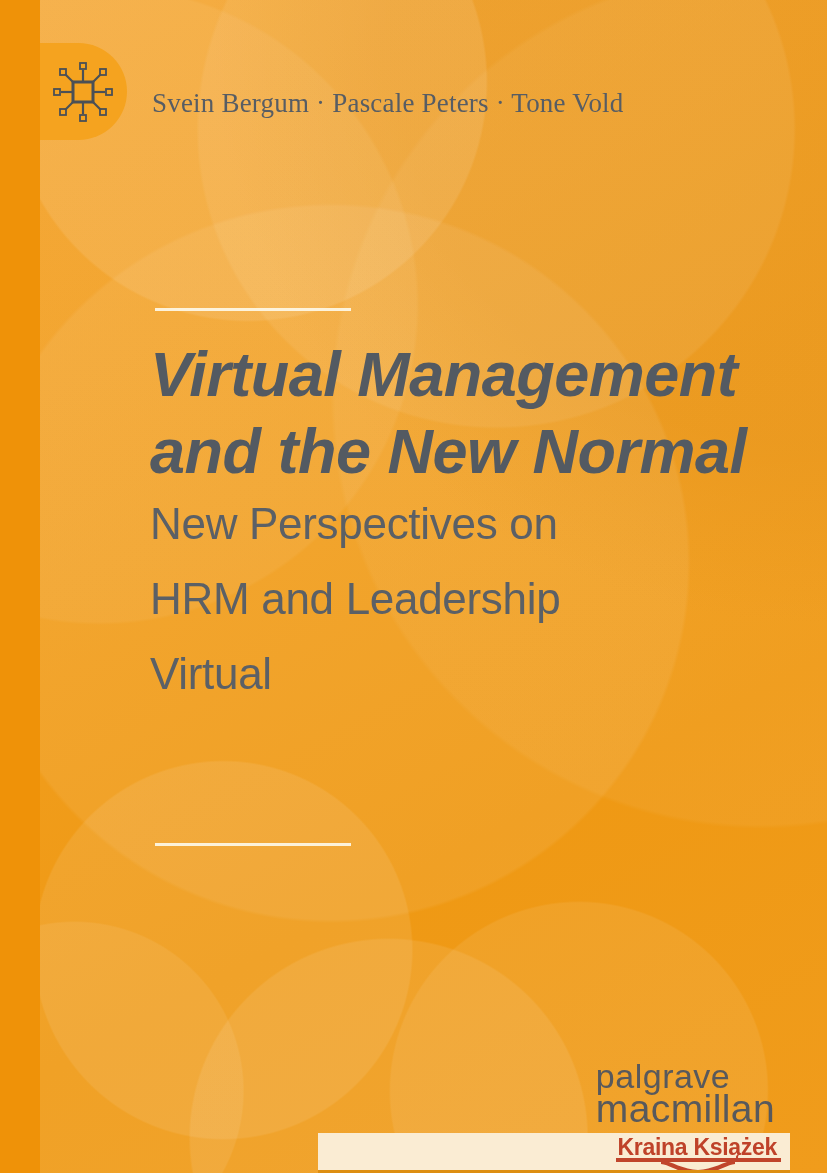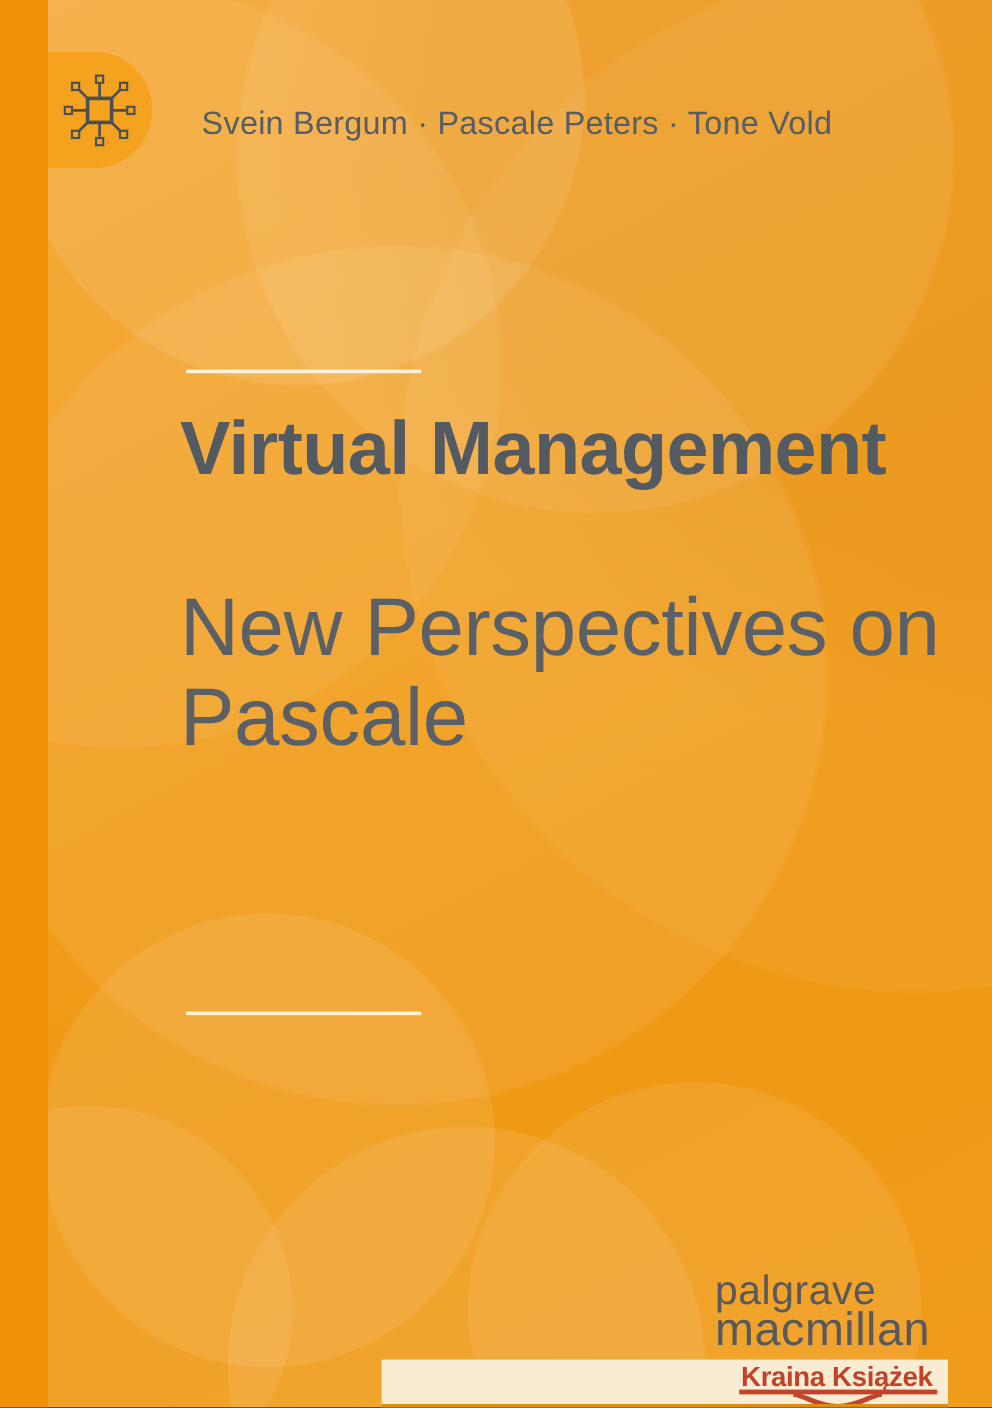--- a/index.html
+++ b/index.html
@@ -30,38 +30,38 @@
     background:#f5a31f;border-radius:0 49px 49px 0;
   }
   .logo-tab svg{position:absolute;left:11px;top:17px;}
 
   
   .edited-by{
     position:absolute;left:152px;top:52px;
     font-size:30px;font-style:italic;color:#5b6067;letter-spacing:0.2px;
   }
   .editors{
-    position:absolute;left:168px;top:88px;
-    font-size:27px;color:#575d64;letter-spacing:0.2px;
+    position:absolute;left:152px;top:88px;
+    font-size:27px;color:#575d64;letter-spacing:0.2px;font-family:Liberation Serif, serif;
   }
 
   
   .rule{position:absolute;left:155px;width:196px;height:3px;background:#fdf7e6;opacity:0.93;}
   .rule-top{top:308px;}
   .rule-bottom{top:843px;}
 
   
   .title{
     position:absolute;left:150px;top:336px;margin:0;
     font-size:63px;font-weight:700;line-height:77px;
-    color:#535a62;letter-spacing:-0.5px;
+    color:#535a62;letter-spacing:-0.5px;font-style:italic;
   }
   .subtitle{
     position:absolute;left:150px;top:486px;margin:0;
-    font-size:68px;font-weight:400;line-height:75px;
+    font-size:44px;font-weight:400;line-height:75px;
     color:#5b6066;letter-spacing:-0.3px;
   }
 
   
   .publisher{position:absolute;right:52px;top:1058px;text-align:left;color:#58595c;}
   .publisher .p1{font-size:34px;line-height:36px;letter-spacing:0.5px;}
   .publisher .p2{font-size:39px;line-height:30px;letter-spacing:0.4px;}
 
   
   .watermark-strip{
@@ -111,25 +111,27 @@
       </g>
     </svg>
   </div>
 
   <div class="editors">Svein Bergum · Pascale Peters · Tone Vold</div>
 
   <div class="rule rule-top"></div>
 
   <h1 class="title">
     <div>Virtual Management</div>
+    <div>and the New Normal</div>
   </h1>
 
   <h2 class="subtitle">
     <div>New Perspectives on</div>
-    <div>Pascale</div>
+    <div>HRM and Leadership</div>
+    <div>Virtual</div>
   </h2>
 
   <div class="rule rule-bottom"></div>
 
   <div class="publisher">
     <div class="p1">palgrave</div>
     <div class="p2">macmillan</div>
   </div>
 
   <div class="watermark-strip">

